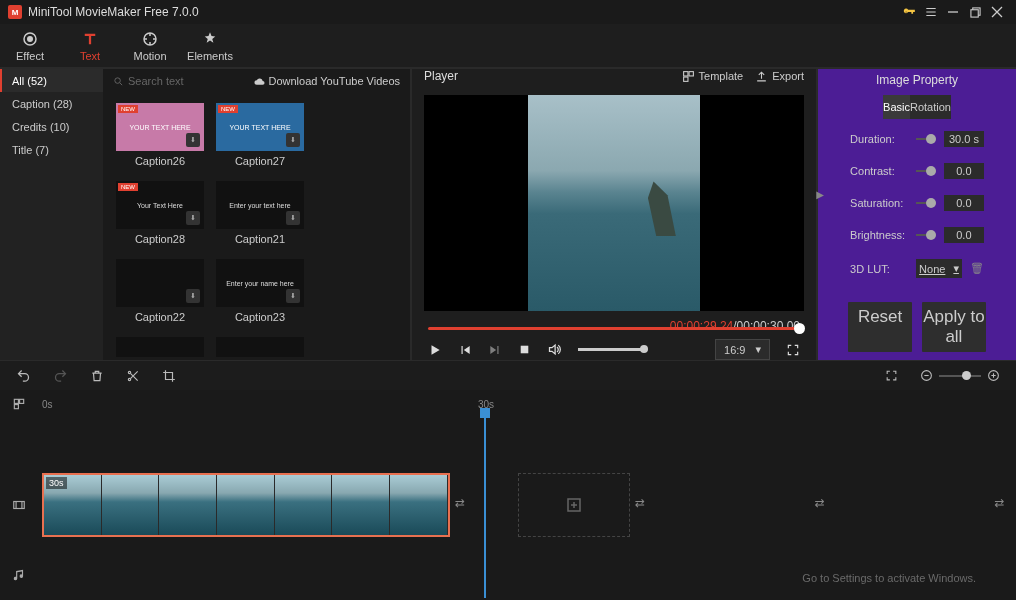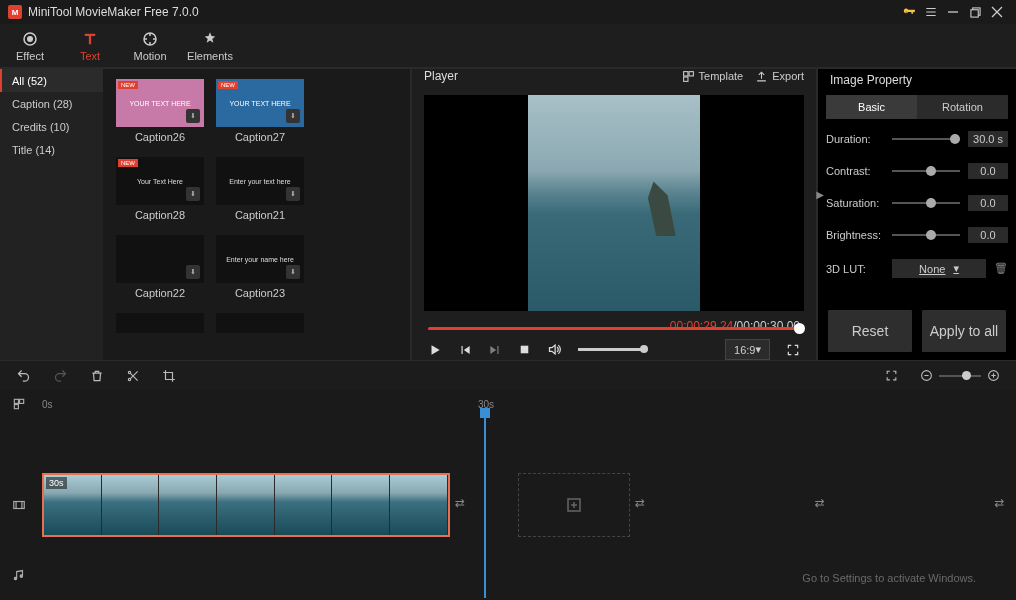--- a/index.html
+++ b/index.html
@@ -17,21 +17,21 @@
 .maintabs { height: 45px; background: #1e1e1e; display: flex; border-bottom: 2px solid #2a2a2a; }
 .maintabs .tab { width: 60px; display: flex; flex-direction: column; align-items: center; justify-content: center; gap: 2px; cursor: pointer; color: #ccc; }
 .maintabs .tab.active { color: #e04030; }
 .maintabs .tab svg { width: 18px; height: 18px; }
 .maintabs .tab span.lbl { font-size: 11px; }
 
 
 .panels { height: 291px; display: flex; }
 .panel-left { width: 410px; background: #1a1a1a; display: flex; }
 .panel-mid { width: 408px; background: #1e1e1e; display: flex; flex-direction: column; border-left: 2px solid #2a2a2a; border-right: 2px solid #2a2a2a; position: relative; }
-.panel-right { flex: 1; background: #000000; display: flex; flex-direction: column; }
+.panel-right { flex: 1; background: #4c1d95; display: flex; flex-direction: column; align-items: center; }
 
 
 .cat-list { width: 103px; background: #222; }
 .cat-item { height: 23px; padding: 0 10px; display: flex; align-items: center; font-size: 11px; color: #ccc; cursor: pointer; border-left: 2px solid transparent; }
 .cat-item.active { border-left-color: #e04030; background: #2b2b2b; color: #fff; }
 
 
 .cap-area { flex: 1; display: flex; flex-direction: column; position: relative; }
 .cap-top { height: 24px; display: flex; align-items: center; padding: 0 10px; gap: 6px; }
 .cap-top .search { flex: 1; display: flex; align-items: center; gap: 4px; color: #666; font-size: 11px; }
@@ -58,39 +58,39 @@
 .seekbar .knob { position: absolute; right: -5px; top: -4px; width: 11px; height: 11px; background: #fff; border-radius: 50%; }
 .timecode { height: 16px; padding: 0 16px; display: flex; justify-content: flex-end; font-size: 12px; margin-top: -14px; margin-bottom: 4px; }
 .timecode .cur { color: #e04030; }
 .timecode .tot { color: #ccc; }
 .controls { height: 32px; display: flex; align-items: center; padding: 0 16px; gap: 16px; margin-top: 2px; }
 .controls .cbtn { cursor: pointer; color: #ddd; }
 .controls .volbar { width: 70px; height: 3px; background: #555; position: relative; border-radius: 2px; }
 .controls .volbar .fill { position: absolute; left: 0; top: 0; height: 100%; width: 90%; background: #ccc; }
 .controls .volbar .knob { position: absolute; left: 88%; top: -3px; width: 8px; height: 8px; background: #ccc; border-radius: 50%; }
 .controls .spacer { flex: 1; }
-.aspect-box { background: #2b2b2b; color: #ccc; border: 1px solid #444; padding: 3px 8px; font-size: 11px; display: flex; align-items: center; }
+.aspect-box { background: #2b2b2b; color: #ccc; border: 1px solid #444; padding: 3px 8px; font-size: 11px; display: flex; align-items: center; gap: 10px; }
 .panel-expand { position: absolute; right: -8px; top: 120px; color: #888; cursor: pointer; font-size: 10px; }
 
 
 .prop-head { height: 22px; display: flex; align-items: center; padding: 0 12px; font-size: 12px; color: #ddd; }
 .prop-tabs { height: 24px; display: flex; margin: 4px 8px; gap: 0; }
 .prop-tabs .ptab { flex: 1; background: #2b2b2b; display: flex; align-items: center; justify-content: center; font-size: 11px; cursor: pointer; color: #ccc; }
 .prop-tabs .ptab.active { background: #3a3a3a; color: #fff; }
 .prop-body { flex: 1; padding: 8px 8px; display: flex; flex-direction: column; gap: 16px; }
 .prop-row { display: flex; align-items: center; gap: 8px; }
 .prop-row .plabel { width: 58px; font-size: 11px; color: #ccc; }
 .prop-row .slider { flex: 1; height: 2px; background: #555; position: relative; }
 .prop-row .slider .knob { position: absolute; top: -4px; left: 50%; width: 10px; height: 10px; background: #aaa; border-radius: 50%; }
 .prop-row .slider .knob.end { left: calc(100% - 10px); }
 .prop-row .val { width: 40px; background: #2b2b2b; text-align: center; padding: 2px 4px; font-size: 11px; }
 .prop-row .lut { flex: 1; background: #2b2b2b; text-align: center; padding: 3px; font-size: 11px; display: flex; justify-content: center; align-items: center; gap: 8px; text-decoration: underline; }
 .prop-row .trash { width: 14px; color: #888; cursor: pointer; font-size: 11px; }
 .prop-actions { display: flex; gap: 10px; padding: 8px 10px; }
-.prop-actions .abtn { flex: 1; background: #2e2e2e; padding: 13px 0; text-align: center; font-size: 14px; cursor: pointer; border-radius: 1px; }
+.prop-actions .abtn { flex: 1; background: #2e2e2e; padding: 5px 0; text-align: center; font-size: 17px; cursor: pointer; border-radius: 1px; }
 
 
 .toolbar { height: 30px; background: #1c1c1c; display: flex; align-items: center; padding: 0 16px; gap: 22px; border-top: 1px solid #2a2a2a; }
 .toolbar .tbtn { cursor: pointer; color: #bbb; }
 .toolbar .tbtn.muted { color: #555; }
 .toolbar .spacer { flex: 1; }
 .toolbar .zoom { display: flex; align-items: center; gap: 6px; }
 .toolbar .zoombar { width: 42px; height: 2px; background: #555; position: relative; }
 .toolbar .zoombar .knob { position: absolute; left: 55%; top: -4px; width: 9px; height: 9px; background: #ccc; border-radius: 50%; }
 
@@ -183,23 +183,38 @@
   </div>
 </div>
 
 <div class="panels">
 
   <div class="panel-left">
     <div class="cat-list" id="cat-list">
         <div class="cat-item active">All (52)</div>
         <div class="cat-item">Caption (28)</div>
         <div class="cat-item">Credits (10)</div>
-        <div class="cat-item">Title (14)</div>
+        <div class="cat-item">Title (7)</div>
       </div>
     <div class="cap-area">
+      <div class="cap-top">
+        <div class="search">
+          <svg width="11" height="11" viewBox="0 0 24 24" fill="none" stroke="currentColor" stroke-width="2">
+              <circle cx="10" cy="10" r="6"></circle>
+              <path d="M15 15l5 5"></path>
+            </svg>
+          <span>Search text</span>
+        </div>
+        <div class="dl-link">
+          <svg width="11" height="11" viewBox="0 0 24 24" fill="currentColor">
+              <path d="M6 19a5 5 0 0 1 0-10 7 7 0 0 1 13 2 4 4 0 0 1 0 8H6z"></path>
+            </svg>
+          <span>Download YouTube Videos</span>
+        </div>
+      </div>
       <div class="cap-grid" id="cap-grid">
           <div class="cap">
             <div class="thumb" style="background: rgb(199, 122, 168);">
               <span style="color: rgb(255, 255, 255);">YOUR TEXT HERE</span>
               <div class="new">NEW</div>
               <div class="dl">⬇</div>
             </div>
             <div class="name">Caption26</div>
           </div>
           <div class="cap">

